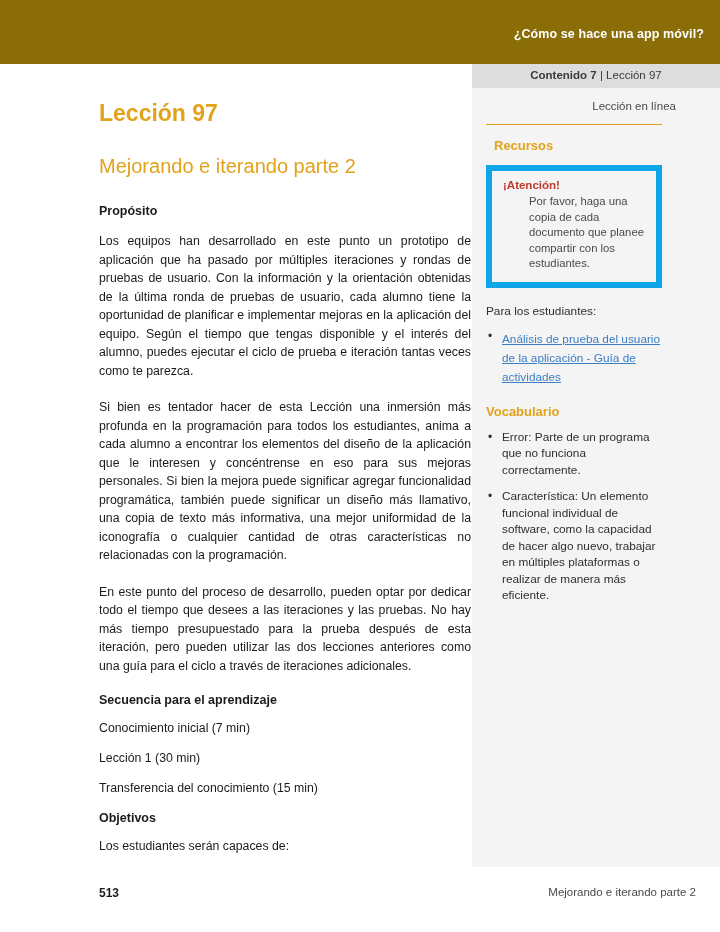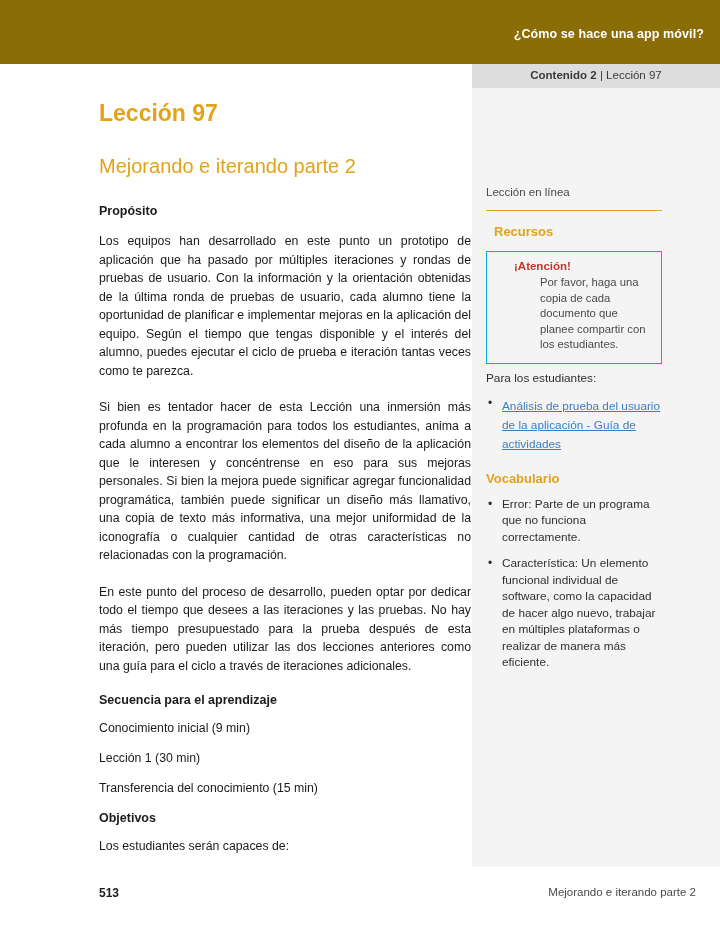--- a/index.html
+++ b/index.html
@@ -63,58 +63,58 @@
   }
   .rail-header-text b { font-weight: bold; }
 
   .rail-inner {
     position: absolute;
     left: 486px;
     top: 100px;
     width: 190px;
   }
   .online-label {
+    text-align: right;
     font-size: 11.5px;
     color: #4a4a4a;
-    margin-top: 86px;
   }
   .rule {
     border-top: 1px solid #e2a21a;
     margin-top: 12px;
     margin-bottom: 13px;
     width: 176px;
   }
   .rail-h {
     color: #e2a21a;
     font-size: 13px;
     font-weight: bold;
     margin: 0 0 12px 8px;
   }
   .note-box {
-    border: 1px solid #0ea5e9;
-    padding: 8px 9px 10px 27px;
+    border: 6px solid #0ea5e9;
+    padding: 8px 9px 10px 11px;
     width: 176px;
   }
   .note-title {
     color: #c0392b;
     font-size: 11.5px;
     font-weight: bold;
     margin-bottom: 3px;
   }
   .note-body {
     color: #4a4a4a;
     font-size: 11.3px;
     line-height: 15.5px;
     margin-left: 26px;
   }
   .rail-text {
     font-size: 11.8px;
     color: #2f2f2f;
     line-height: 16px;
-    margin-top: 6px;
+    margin-top: 15px;
   }
   .rail-links {
     margin-top: 10px;
     padding-left: 16px;
     position: relative;
     width: 176px;
   }
   .bullet-dot {
     position: absolute;
     left: 2px;
@@ -209,21 +209,21 @@
 
 <div class="page">
 
   <div class="topbar">
     <div class="topbar-title">¿Cómo se hace una app móvil?</div>
   </div>
 
   <div class="rail"></div>
   <div class="rail-header">
     <div class="rail-header-text">
-      <b>Contenido 2</b><span> | </span><span>Lección 97</span>
+      <b>Contenido 7</b><span> | </span><span>Lección 97</span>
     </div>
   </div>
 
   <div class="rail-inner">
     <div class="online-label">Lección en línea</div>
     <div class="rule"></div>
 
     <div class="rail-h">Recursos</div>
 
     <div class="note-box">
@@ -254,21 +254,21 @@
   <div class="main">
     <h1 class="lesson-num">Lección 97</h1>
     <h2 class="lesson-title">Mejorando e iterando parte 2</h2>
 
     <h3 class="sec">Propósito</h3>
     <p class="body">Los equipos han desarrollado en este punto un prototipo de aplicación que ha pasado por múltiples iteraciones y rondas de pruebas de usuario. Con la información y la orientación obtenidas de la última ronda de pruebas de usuario, cada alumno tiene la oportunidad de planificar e implementar mejoras en la aplicación del equipo. Según el tiempo que tengas disponible y el interés del alumno, puedes ejecutar el ciclo de prueba e iteración tantas veces como te parezca.</p>
     <p class="body">Si bien es tentador hacer de esta Lección una inmersión más profunda en la programación para todos los estudiantes, anima a cada alumno a encontrar los elementos del diseño de la aplicación que le interesen y concéntrense en eso para sus mejoras personales. Si bien la mejora puede significar agregar funcionalidad programática, también puede significar un diseño más llamativo, una copia de texto más informativa, una mejor uniformidad de la iconografía o cualquier cantidad de otras características no relacionadas con la programación.</p>
     <p class="body">En este punto del proceso de desarrollo, pueden optar por dedicar todo el tiempo que desees a las iteraciones y las pruebas. No hay más tiempo presupuestado para la prueba después de esta iteración, pero pueden utilizar las dos lecciones anteriores como una guía para el ciclo a través de iteraciones adicionales.</p>
 
     <h3 class="sec seq-head">Secuencia para el aprendizaje</h3>
-    <p class="listline">Conocimiento inicial (9 min)</p>
+    <p class="listline">Conocimiento inicial (7 min)</p>
     <p class="listline">Lección 1 (30 min)</p>
     <p class="listline">Transferencia del conocimiento (15 min)</p>
 
     <h3 class="sec obj-head">Objetivos</h3>
     <p class="listline">Los estudiantes serán capaces de:</p>
   </div>
 
   <div class="footer-left">513</div>
   <div class="footer-right">Mejorando e iterando parte 2</div>
 

